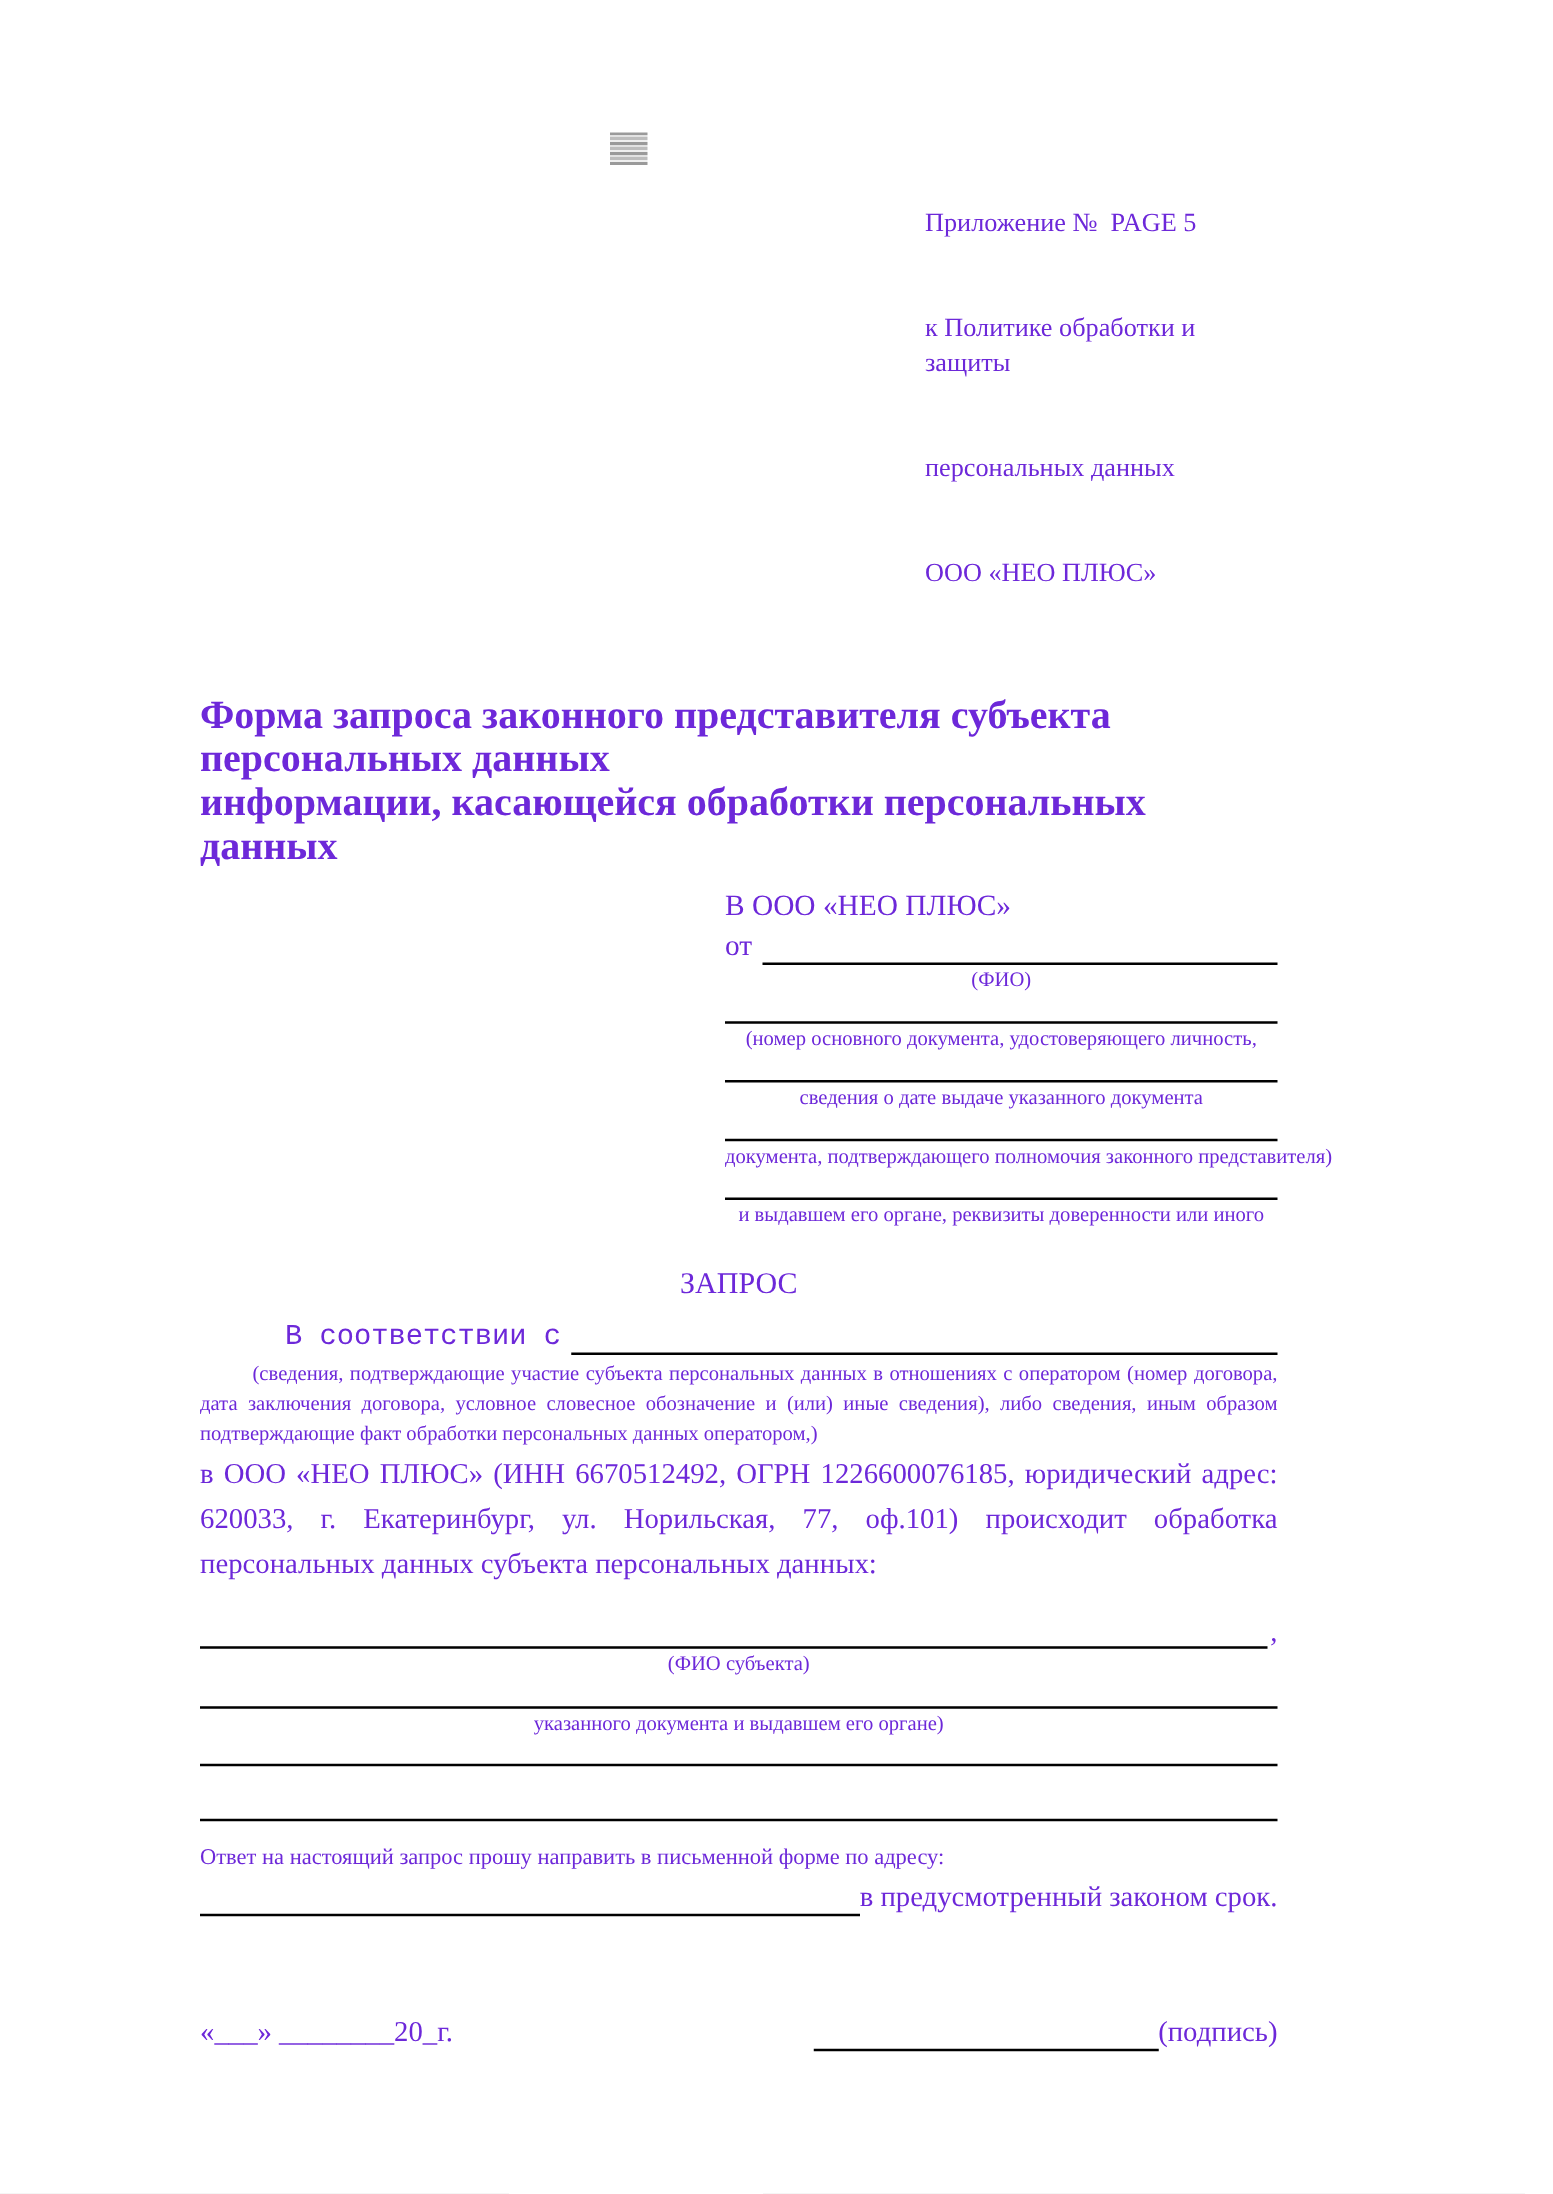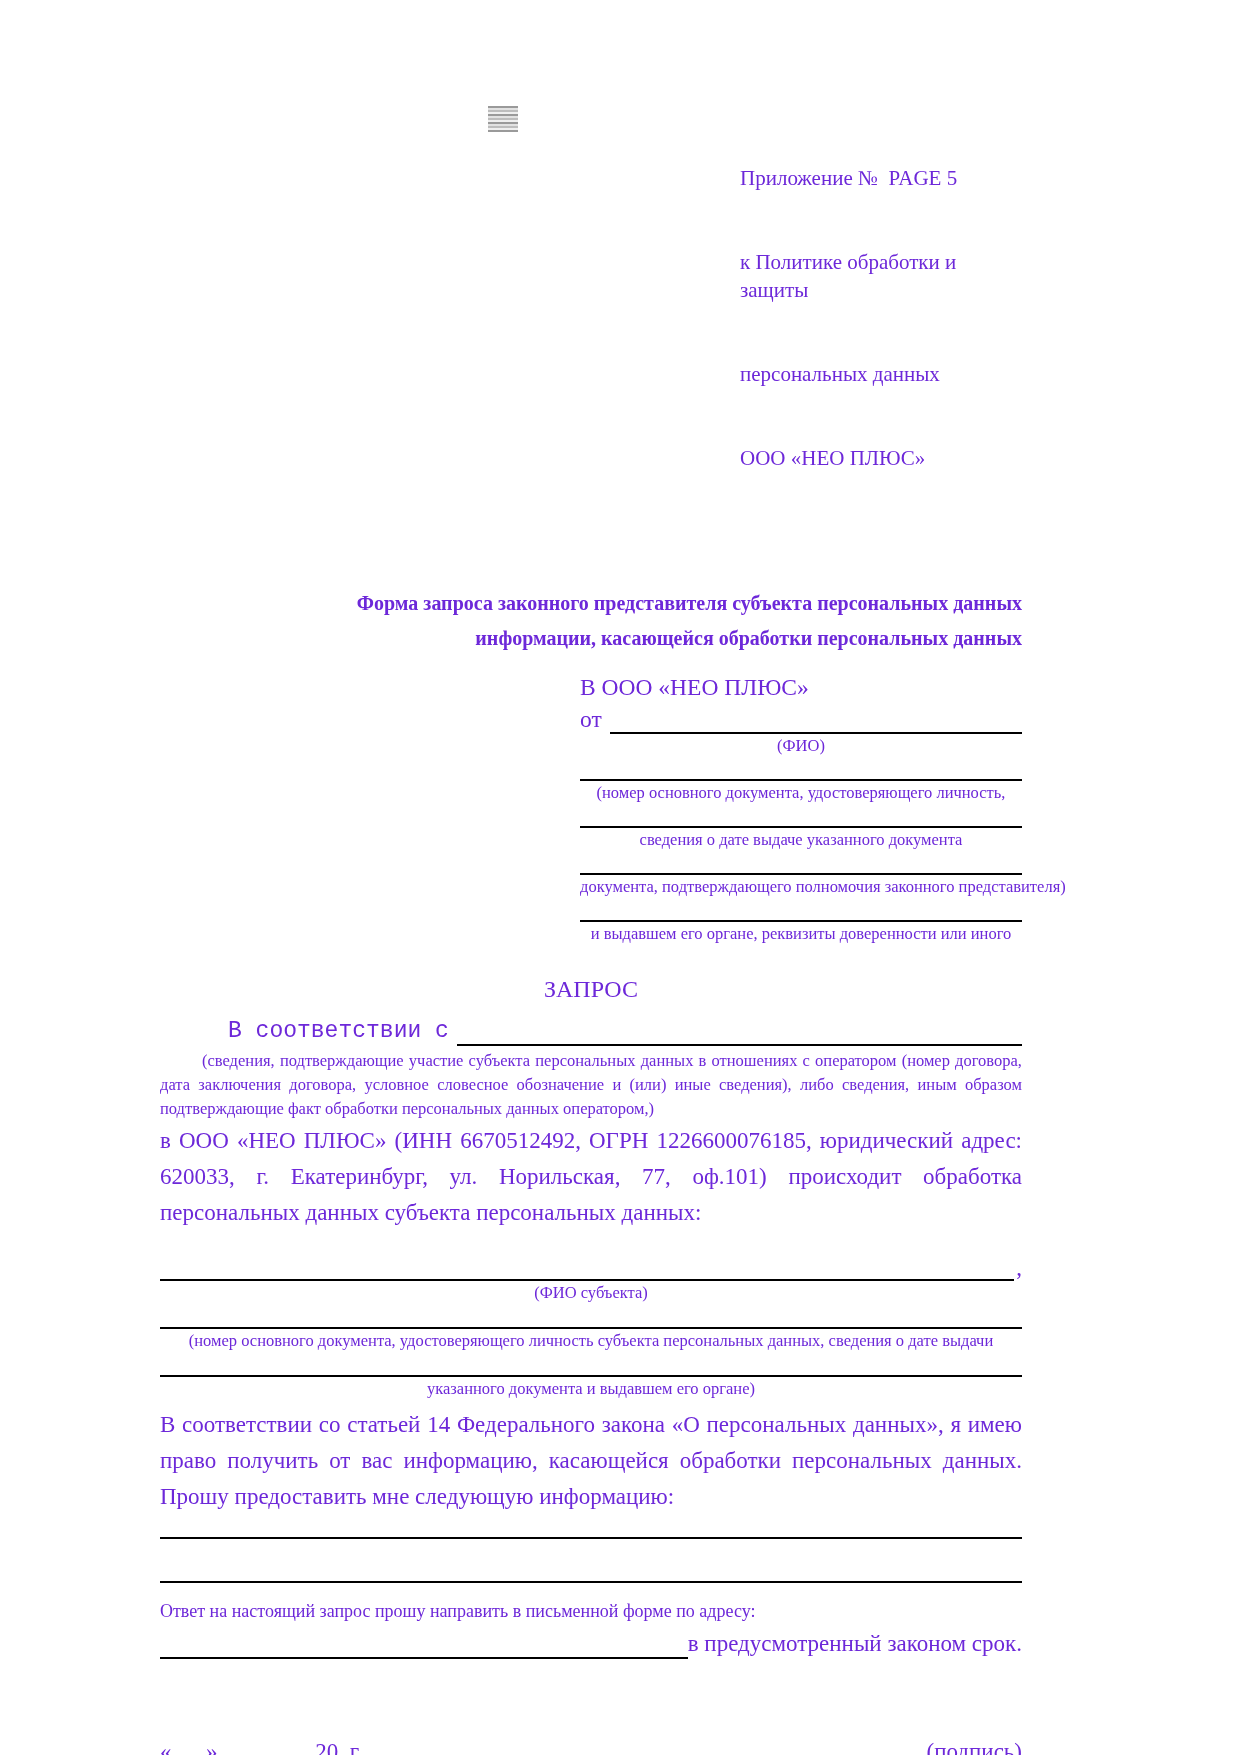--- a/index.html
+++ b/index.html
@@ -35,24 +35,24 @@
     );
   }
   .annex {
     margin-left: 580px;
     padding-top: 108px;
     font-size: 21px;
     line-height: 28px;
     white-space: pre-wrap;
   }
   .title {
-    margin-top: 58px;
-    text-align: right;
+    margin-top: 26px;
+    text-align: left;
     font-weight: bold;
-    font-size: 20px;
+    font-size: 32px;
     line-height: 35px;
   }
   .addr {
     margin-left: 420px;
     margin-top: 16px;
     width: 442px;
     font-size: 23.5px;
     line-height: 30px;
   }
   .addr-from { display: flex; align-items: flex-end; margin-top: 2px; }
@@ -161,31 +161,26 @@
     <div class="fine">(сведения, подтверждающие участие субъекта персональных данных в отношениях с оператором (номер договора, дата заключения договора, условное словесное обозначение и (или) иные сведения), либо сведения, иным образом подтверждающие факт обработки персональных данных оператором,)</div>
 
     <div class="para op-para">в ООО «НЕО ПЛЮС» (ИНН 6670512492, ОГРН 1226600076185, юридический адрес: 620033, г. Екатеринбург, ул. Норильская, 77, оф.101)  происходит обработка персональных данных субъекта персональных данных:</div>
 
     <div class="subject-line">
       <span class="sline"></span>
       <span class="subject-comma">,</span>
     </div>
     <div class="cap">(ФИО субъекта)</div>
 
-    <div class="doc-group">
-      <div class="rule"></div>
-      <div class="cap">(номер основного документа, удостоверяющего личность субъекта персональных данных, сведения о дате выдачи</div>
-    </div>
 
     <div class="doc-group">
       <div class="rule"></div>
       <div class="cap">указанного документа и выдавшем его органе)</div>
     </div>
 
-    <div class="para article">В соответствии со статьей 14 Федерального закона «О персональных данных», я имею право получить от вас информацию, касающейся обработки персональных данных. Прошу предоставить мне следующую информацию:</div>
 
     <div class="rule blank1"></div>
     <div class="rule blank2"></div>
 
     <div class="answer1">Ответ на настоящий запрос прошу направить в письменной форме по адресу:</div>
 
     <div class="answer2">
       <span class="sline"></span>
       <span class="suffix">в предусмотренный законом срок.</span>
     </div>

